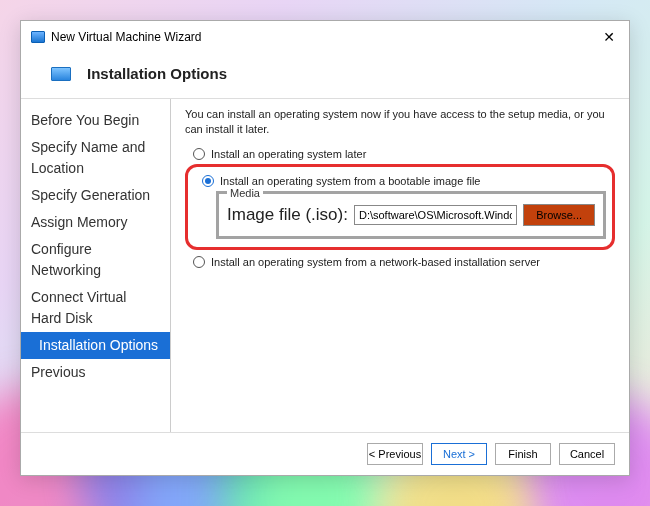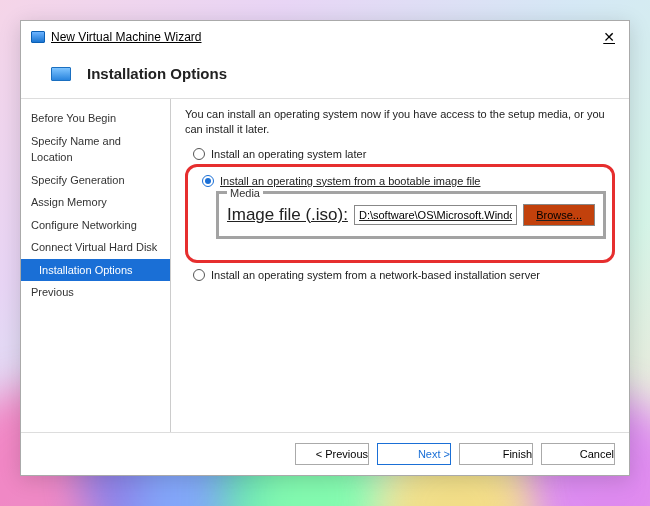--- a/index.html
+++ b/index.html
@@ -17,59 +17,58 @@
 
     .window {
       position: absolute; top: 20px; left: 20px; right: 20px; bottom: 30px;
       background: #ffffff; border: 1px solid #aaa;
       display: flex; flex-direction: column;
       box-shadow: 0 4px 20px rgba(0,0,0,0.15);
     }
     .titlebar {
       display: flex; align-items: center; justify-content: space-between;
       padding: 8px 10px 6px 10px;
-      text-decoration: underline;
     }
     .titlebar-left { display: flex; align-items: center; gap: 6px; }
     .app-icon { width: 14px; height: 12px; background: linear-gradient(#6bb3ff, #1a75d1); border: 1px solid #0a5fb5; border-radius: 1px; }
     .title-text { font-size: 12px; color: #000; }
     .close-x { font-size: 14px; cursor: pointer; padding: 0 4px; color: #000; }
 
     .header-row {
       display: flex; align-items: center; gap: 16px;
       padding: 14px 20px 16px 30px;
     }
     .header-icon { width: 20px; height: 14px; background: linear-gradient(#7ec4ff, #2a85de); border: 1px solid #1a6fc0; border-radius: 1px; }
     .header-title { font-size: 15px; font-weight: 600; color: #222; }
 
     .body {
       flex: 1; display: flex; border-top: 1px solid #ddd;
       overflow: hidden;
     }
     .sidebar {
-      width: 150px; padding: 8px 0; font-size: 11px; color: #333;
+      width: 150px; padding: 8px 0; font-size: 14px; color: #333;
       border-right: 1px solid #ccc;
     }
     .side-item { padding: 3px 10px; line-height: 1.5; cursor: pointer; }
     .side-item.active { background: #1a6fd6; color: #fff; padding-left: 18px; }
 
     .content {
       flex: 1; padding: 8px 14px; font-size: 11px; color: #222;
       position: relative;
     }
     .desc { line-height: 1.4; margin-bottom: 10px; }
 
     .radio-row { display: flex; align-items: flex-end; gap: 6px; margin: 4px 0 4px 8px; }
     .radio-outer { width: 12px; height: 12px; border: 1px solid #555; border-radius: 50%; display: flex; align-items: center; justify-content: center; flex-shrink: 0; }
     .radio-outer.selected { border-color: #1a6fd6; }
     .radio-dot { width: 6px; height: 6px; background: #1a6fd6; border-radius: 50%; }
 
     .highlight-group {
       border: 3px solid #e62e2e; border-radius: 12px;
-      padding: 4px 6px 21px 6px; margin: 2px 0 6px 0; text-decoration: underline;
+      padding: 4px 6px 8px 6px; margin: 2px 0 6px 0;
     }
     .media-fieldset {
       border: 3px solid #a3a3a3; padding: 6px 8px 10px 8px; margin: 4px 0 0 22px;
       position: relative;
     }
     .media-legend { position: absolute; top: -7px; left: 8px; background: #fff; padding: 0 3px; font-size: 11px; color: #333; }
     .media-row { display: flex; align-items: center; gap: 6px; margin-top: 4px; }
     .media-label { font-size: 17px; min-width: 82px; }
     .iso-input {
       flex: 1; font-size: 11px; padding: 2px 4px; border: 1px solid #888;
@@ -78,23 +77,23 @@
     .browse-btn {
       font-size: 11px; padding: 2px 12px; border: 1px solid #888; background: #c2410c;
       height: 22px; cursor: pointer;
     }
 
     .footer {
       display: flex; justify-content: flex-end; gap: 8px;
       padding: 10px 14px; border-top: 1px solid #ddd;
     }
     .btn {
-      font-size: 11px; padding: 4px 0; width: 74px;
+      font-size: 11px; padding: 4px 0; width: 56px;
       border: 1px solid #aaa; background: #fff; cursor: pointer;
-      text-align: right;
+      text-align: center;
     }
     .btn.primary { border: 1.5px solid #1a6fd6; color: #1a6fd6; }
   </style>
 </head>
 <body>
 
 <div class="bg-blob blob1"></div>
 <div class="bg-blob blob2"></div>
 <div class="bg-blob blob3"></div>
 <div class="bg-blob blob4"></div>

